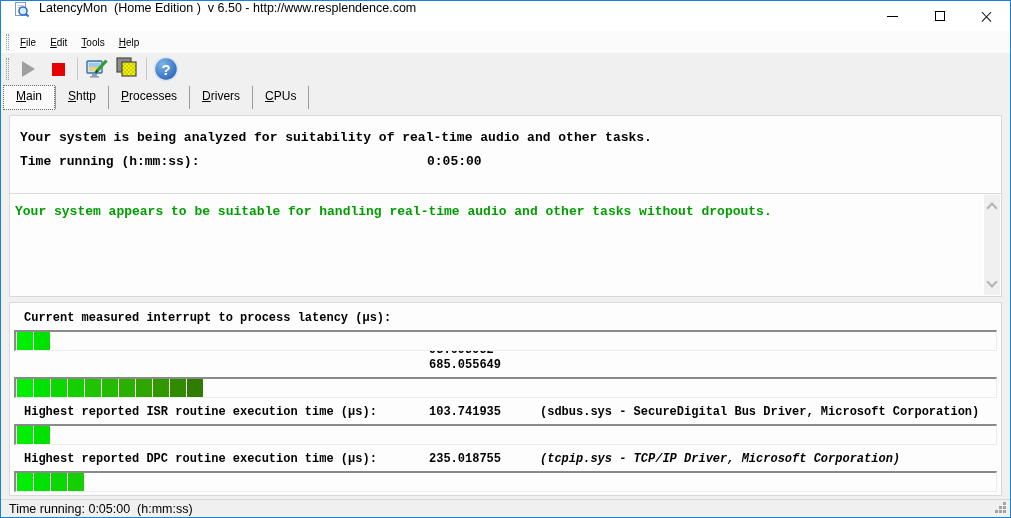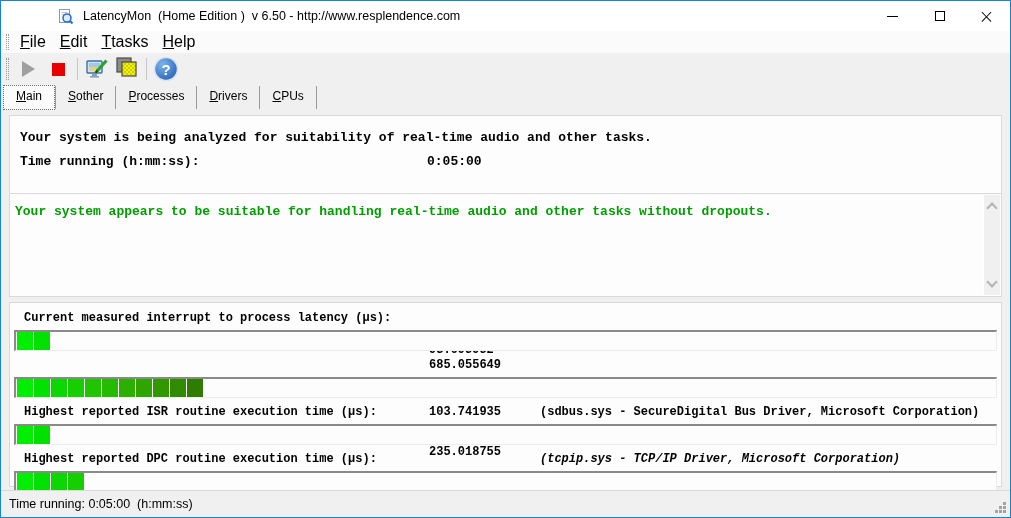--- a/index.html
+++ b/index.html
@@ -4,32 +4,32 @@
 <style>
   * { box-sizing: border-box; margin: 0; padding: 0; }
   html,body { width:1011px; height:518px; background:#d8d8d8; }
   .window {
     position:relative; width:1011px; height:518px;
     border:1px solid #1683d9; background:#f0f0f0;
     display:flex; flex-direction:column;
     font-family:"Liberation Sans", sans-serif; overflow:hidden;
   }
   
-  .titlebar { height:30px; background:#ffffff; display:flex; align-items:center; flex:0 0 auto;padding-left:44px; }
+  .titlebar { height:30px; background:#ffffff; display:flex; align-items:flex-start; flex:0 0 auto; }
   .app-icon { margin-left:12px; width:17px; height:17px; flex:0 0 auto; }
   .title-text { margin-left:9px; font-size:12.5px; color:#000; white-space:pre; flex:1 1 auto; overflow:hidden; }
   .win-controls { display:flex; height:100%; flex:0 0 auto; }
   .win-btn { width:47px; height:100%; display:flex; align-items:center; justify-content:center; }
   .glyph-min { width:11px; height:1px; background:#000; }
   .glyph-max { width:10px; height:10px; border:1px solid #000; }
   .glyph-close { font-size:19px; font-weight:300; color:#000; line-height:1; font-family:"DejaVu Sans",sans-serif; }
   
   .menubar { height:22px; background:#fbfbfb; display:flex; align-items:center; flex:0 0 auto; }
   .gripper { width:3px; height:16px; border-left:1px dotted #9a9a9a; border-right:1px dotted #9a9a9a; margin:0 4px 0 5px; flex:0 0 auto; }
-  .menu-item { padding:2px 7px; font-size:16px; color:#000; }
+  .menu-item { padding:2px 7px; font-size:10px; color:#000; }
   .ul { text-decoration:underline; }
   
   .toolbar { height:32px; background:#f0f0f0; display:flex; align-items:center; flex:0 0 auto; }
   .toolbar .gripper { height:22px; }
   .tool-btn { width:28px; height:28px; display:flex; align-items:center; justify-content:center; margin:0 1px; }
   .tool-sep { width:1px; height:22px; background:#c6c6c6; margin:0 4px; }
   .play-shape { width:0; height:0; border-left:13px solid #9f9f9f; border-top:8px solid transparent; border-bottom:8px solid transparent; }
   .stop-shape { width:13px; height:13px; background:#e60000; }
   
   .tabbar { height:25px; background:#f0f0f0; display:flex; align-items:stretch; padding-left:2px; flex:0 0 auto; }
@@ -54,21 +54,21 @@
   .chev-down { bottom:9px; border-right:2px solid #b4b4b4; border-bottom:2px solid #b4b4b4; transform:rotate(45deg); }
   
   .m-label { left:14px; font-size:12px; }
   .m-value { left:419px; font-size:12px; }
   .m-extra { left:530px; font-size:12px; }
   .m-bar { position:absolute; left:4px; right:4px; height:21px; background:#fdfdfd;
            border-style:solid; border-width:2px 1px 1px 2px; border-color:#8a8a8a #ececec #ececec #8a8a8a;
            display:flex; gap:1px; padding-left:1px; align-items:stretch; }
   .seg { width:16px; flex:0 0 auto; }
   
-  .statusbar { height:27px; background:#f0f0f0; border-top:1px solid #d9d9d9; display:flex; align-items:center; flex:0 0 auto; position:relative; }
+  .statusbar { height:18px; background:#f0f0f0; border-top:1px solid #d9d9d9; display:flex; align-items:center; flex:0 0 auto; position:relative; }
   .status-text { margin-left:8px; font-size:12.5px; color:#000; white-space:pre; }
   .resize-grip { position:absolute; right:4px; bottom:4px; width:11px; height:11px; }
   .resize-grip i { position:absolute; width:3px; height:3px; background:#a3a3a3; }
 </style>
 </head>
 <body>
 
 <div class="window">
 
   <div class="titlebar">
@@ -91,21 +91,21 @@
           <div class="glyph-close">×</div>
         </div>
     </div>
   </div>
 
   <div class="menubar">
     <div class="gripper"></div>
     <div id="menu-items" style="display:flex;">
         <div class="menu-item"><span class="ul">F</span><span>ile</span></div>
         <div class="menu-item"><span class="ul">E</span><span>dit</span></div>
-        <div class="menu-item"><span class="ul">T</span><span>tasks</span></div>
+        <div class="menu-item"><span class="ul">T</span><span>ools</span></div>
         <div class="menu-item"><span class="ul">H</span><span>elp</span></div>
       </div>
   </div>
 
   <div class="toolbar">
     <div class="gripper"></div>
     <div class="tool-btn">
       <div class="play-shape"></div>
     </div>
     <div class="tool-btn">
@@ -147,21 +147,21 @@
         </defs>
         <circle cx="13" cy="13" r="11.5" fill="url(#hg)" stroke="#d9e4f2" stroke-width="1.5"></circle>
         <text x="13" y="18.5" text-anchor="middle" font-family="Liberation Sans, sans-serif" font-size="15" font-weight="bold" fill="#ffffff">?</text>
       </svg>
     </div>
   </div>
 
   <div class="tabbar" id="tabbar">
       <div class="tab selected"><span class="ul">M</span><span>ain</span></div>
       <div class="tab-sep"></div>
-      <div class="tab"><span class="ul">S</span><span>other</span></div>
+      <div class="tab"><span class="ul">S</span><span>http</span></div>
       <div class="tab-sep"></div>
       <div class="tab"><span class="ul">P</span><span>rocesses</span></div>
       <div class="tab-sep"></div>
       <div class="tab"><span class="ul">D</span><span>rivers</span></div>
       <div class="tab-sep"></div>
       <div class="tab"><span class="ul">C</span><span>PUs</span></div>
       <div class="tab-sep"></div>
     </div>
 
   <div class="client">
@@ -202,21 +202,21 @@
           <div class="seg" style="background: rgb(46, 124, 0);"></div>
         </div>
         <div class="mono m-label" style="top: 102px;">Highest reported ISR routine execution time (µs):</div>
         <div class="mono m-value" style="top: 102px;">103.741935</div>
         <div class="mono m-extra" style="top: 102px;">(sdbus.sys - SecureDigital Bus Driver, Microsoft Corporation)</div>
         <div class="m-bar" style="top: 121px;">
           <div class="seg" style="background: rgb(0, 238, 0);"></div>
           <div class="seg" style="background: rgb(0, 225, 0);"></div>
         </div>
         <div class="mono m-label" style="top: 149px;">Highest reported DPC routine execution time (µs):</div>
-        <div class="mono m-value" style="top: 142px;">235.018755</div>
+        <div class="mono m-value" style="top: 149px;">235.018755</div>
         <div class="mono m-extra" style="top: 149px; font-style: italic;">(tcpip.sys - TCP/IP Driver, Microsoft Corporation)</div>
         <div class="m-bar" style="top: 168px;">
           <div class="seg" style="background: rgb(0, 238, 0);"></div>
           <div class="seg" style="background: rgb(0, 225, 0);"></div>
           <div class="seg" style="background: rgb(11, 216, 0);"></div>
           <div class="seg" style="background: rgb(21, 207, 0);"></div>
         </div>
       </div>
 
   </div>

